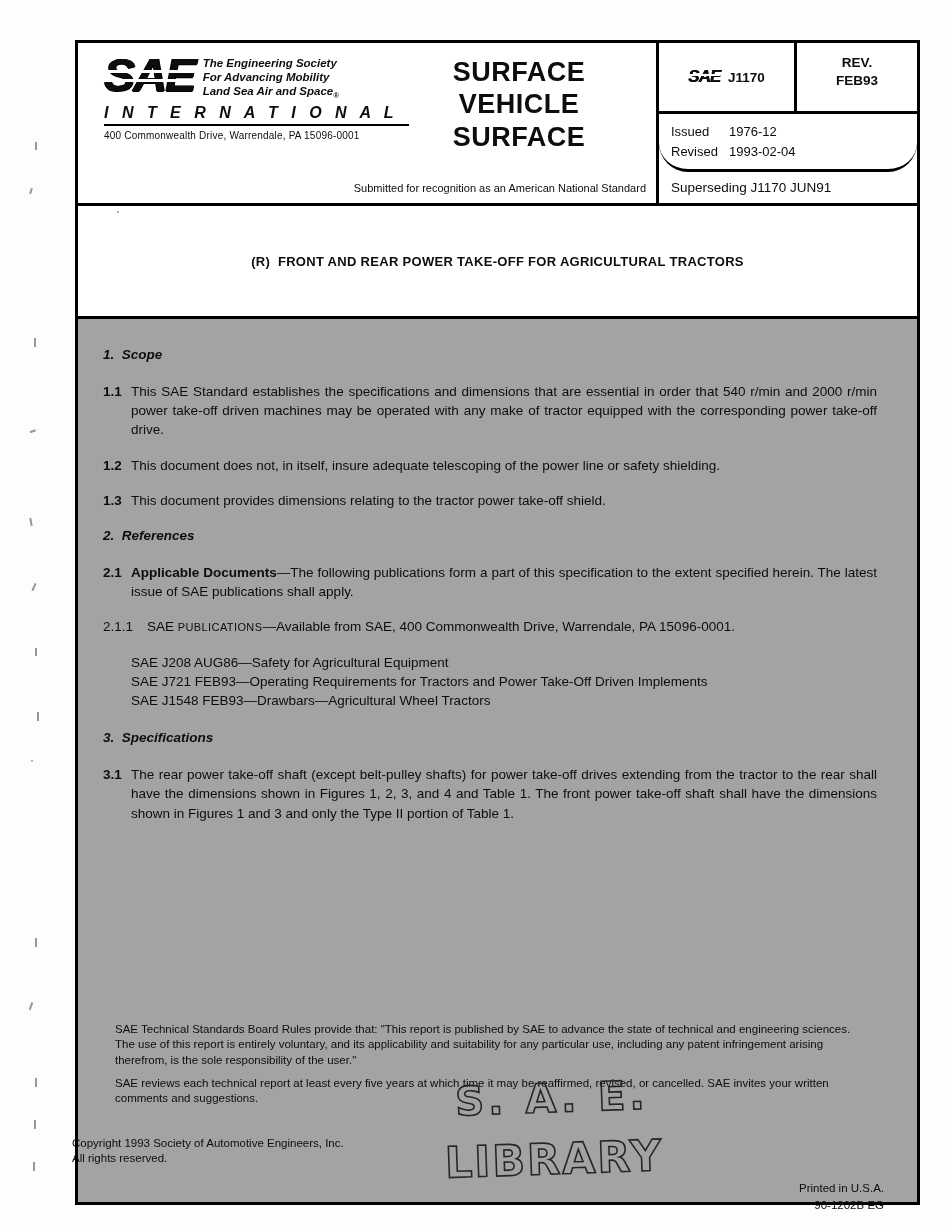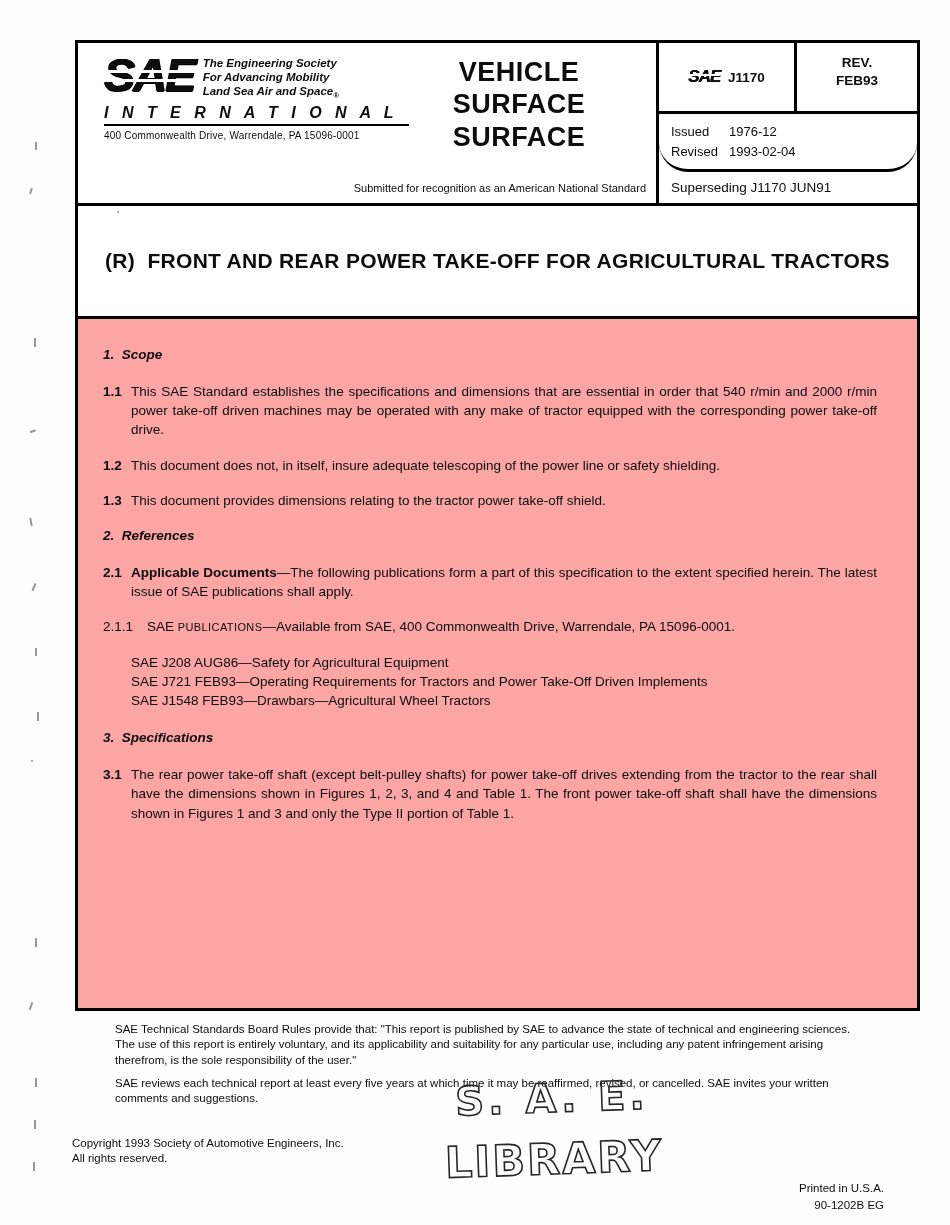--- a/index.html
+++ b/index.html
@@ -36,25 +36,25 @@
   .sae-glyph-sm .stripe { position:absolute; left:-1px; right:0; height:2px; background:#fff; top:7px; }
   .doc-number { font-weight:bold; font-size:13.5px; }
   .rev-cell { flex:1; text-align:center; padding-top:11px; font-weight:bold; font-size:13.5px; line-height:1.35; }
   .hr-mid { border-bottom:3px solid #000; padding:8px 12px; font-size:13px; line-height:1.5; flex:1;border-radius:29px; }
   .dlabel { display:inline-block; width:58px; }
   .hr-bot { padding:8px 12px; font-size:13.5px; }
 
   
   .title-box { position:absolute; left:75px; top:203px; width:845px; height:116px; border:3px solid #000;
     display:flex; align-items:center; justify-content:center; background:#fff; }
-  .page-title { font-weight:bold; font-size:21px; letter-spacing:0.3px; white-space:pre; }
-
-  
-  .body-box { position:absolute; left:75px; top:316px; width:845px; height:695px; border:3px solid #000;
-    padding:26px 40px 2px 25px; font-size:13.5px; line-height:1.42; background:#fca5a5; }
+  .page-title { font-weight:bold; font-size:13px; letter-spacing:0.3px; white-space:pre; }
+
+  
+  .body-box { position:absolute; left:75px; top:316px; width:845px; height:889px; border:3px solid #000;
+    padding:26px 40px 2px 25px; font-size:13.5px; line-height:1.42; background:#a3a3a3; }
   .sec { font-weight:bold; font-style:italic; font-size:13.5px; margin-bottom:18px; white-space:pre; }
   .para { display:flex; margin-bottom:16px; }
   .para .num { flex:none; width:28px; font-weight:bold; }
   .para.p211 .num { width:44px; font-weight:normal; }
   .ptxt { flex:1; text-align:justify; }
   .caps { font-size:11px; letter-spacing:0.4px; }
   .ref-list { margin-left:28px; margin-bottom:18px; }
   .ref-item { line-height:1.42; }
 
   
@@ -85,22 +85,22 @@
           <div class="taglines">
             <div>The Engineering Society</div>
             <div>For Advancing Mobility</div>
             <div><span>Land Sea Air and Space</span><span class="reg">®</span></div>
           </div>
         </div>
         <div class="intl">I N T E R N A T I O N A L</div>
         <div class="addr">400 Commonwealth Drive, Warrendale, PA 15096-0001</div>
       </div>
       <div class="center-title">
+        <div>SURFACE</div>
         <div>VEHICLE</div>
-        <div>SURFACE</div>
         <div>SURFACE</div>
       </div>
       <div class="submitted">Submitted for recognition as an American National Standard</div>
     </div>
     <div class="h-right">
       <div class="hr-top">
         <div class="doc-num-cell">
           <span class="sae-glyph-sm"><span>SAE</span><i class="stripe"></i></span>
           <span class="doc-number">J1170</span>
         </div>

